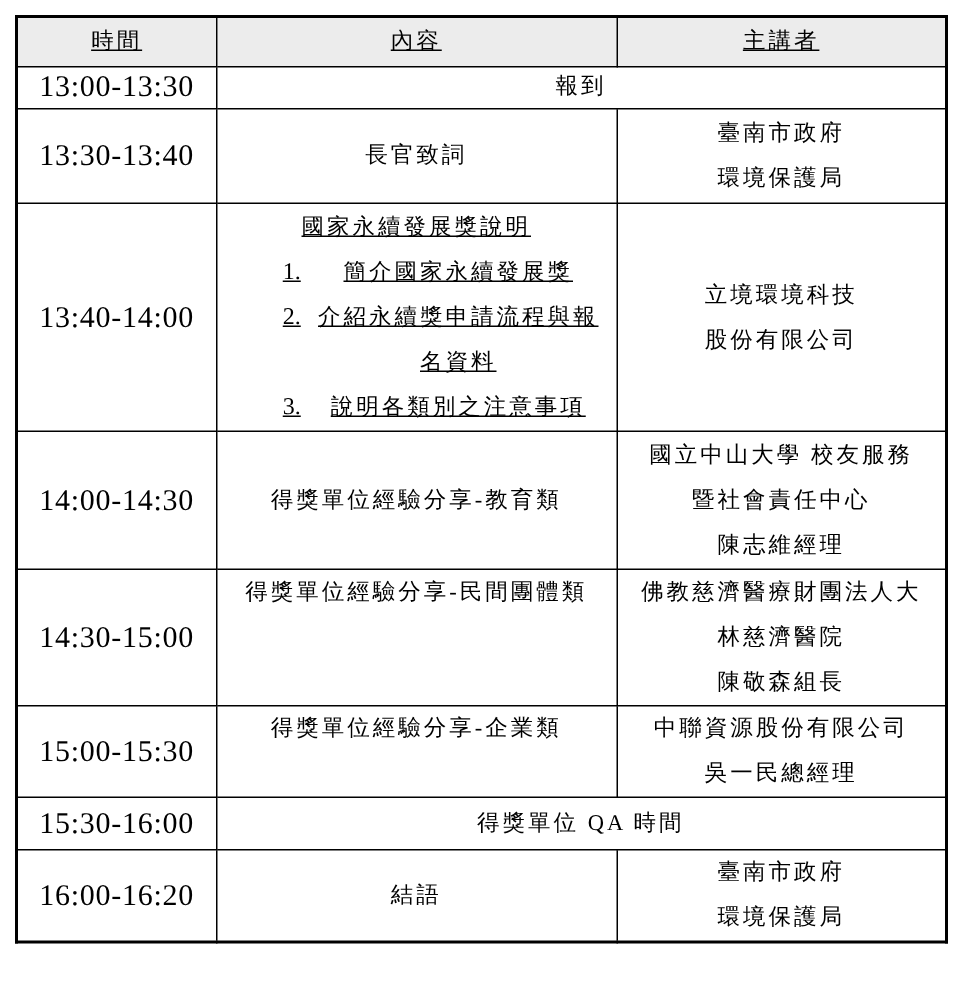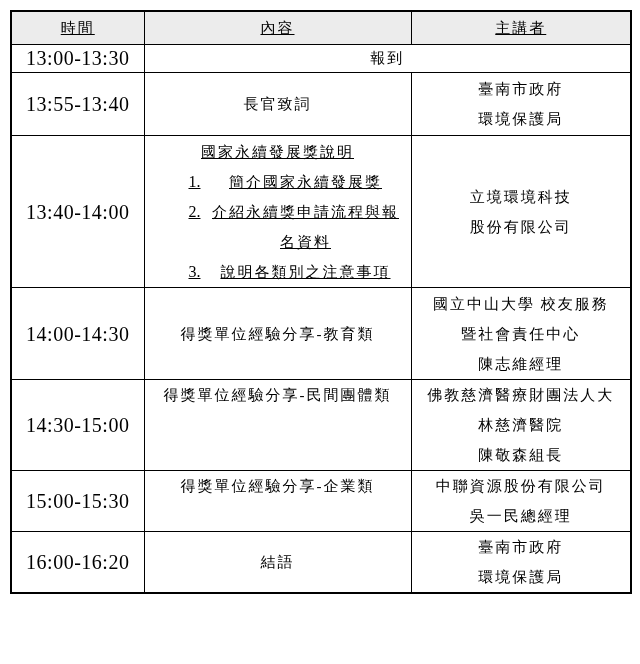--- a/index.html
+++ b/index.html
@@ -84,21 +84,21 @@
       <th>內容</th>
       <th>主講者</th>
     </tr>
 
     <tr class="r1">
       <td class="time">13:00-13:30</td>
       <td colspan="2">報到</td>
     </tr>
 
     <tr class="r2">
-      <td class="time">13:55-13:40</td>
+      <td class="time">13:30-13:40</td>
       <td>長官致詞</td>
       <td>
         <span class="speaker-line">臺南市政府</span>
         <span class="speaker-line">環境保護局</span>
       </td>
     </tr>
 
     <tr class="r3">
       <td class="time">13:40-14:00</td>
       <td class="list-cell">
@@ -144,20 +144,24 @@
 
     <tr class="r6">
       <td class="time">15:00-15:30</td>
       <td class="vtop">得獎單位經驗分享-企業類</td>
       <td class="vtop">
         <span class="speaker-line">中聯資源股份有限公司</span>
         <span class="speaker-line">吳一民總經理</span>
       </td>
     </tr>
 
+    <tr class="r7">
+      <td class="time">15:30-16:00</td>
+      <td colspan="2">得獎單位 QA 時間</td>
+    </tr>
 
     <tr class="r8">
       <td class="time">16:00-16:20</td>
       <td>結語</td>
       <td>
         <span class="speaker-line">臺南市政府</span>
         <span class="speaker-line">環境保護局</span>
       </td>
     </tr>
 

